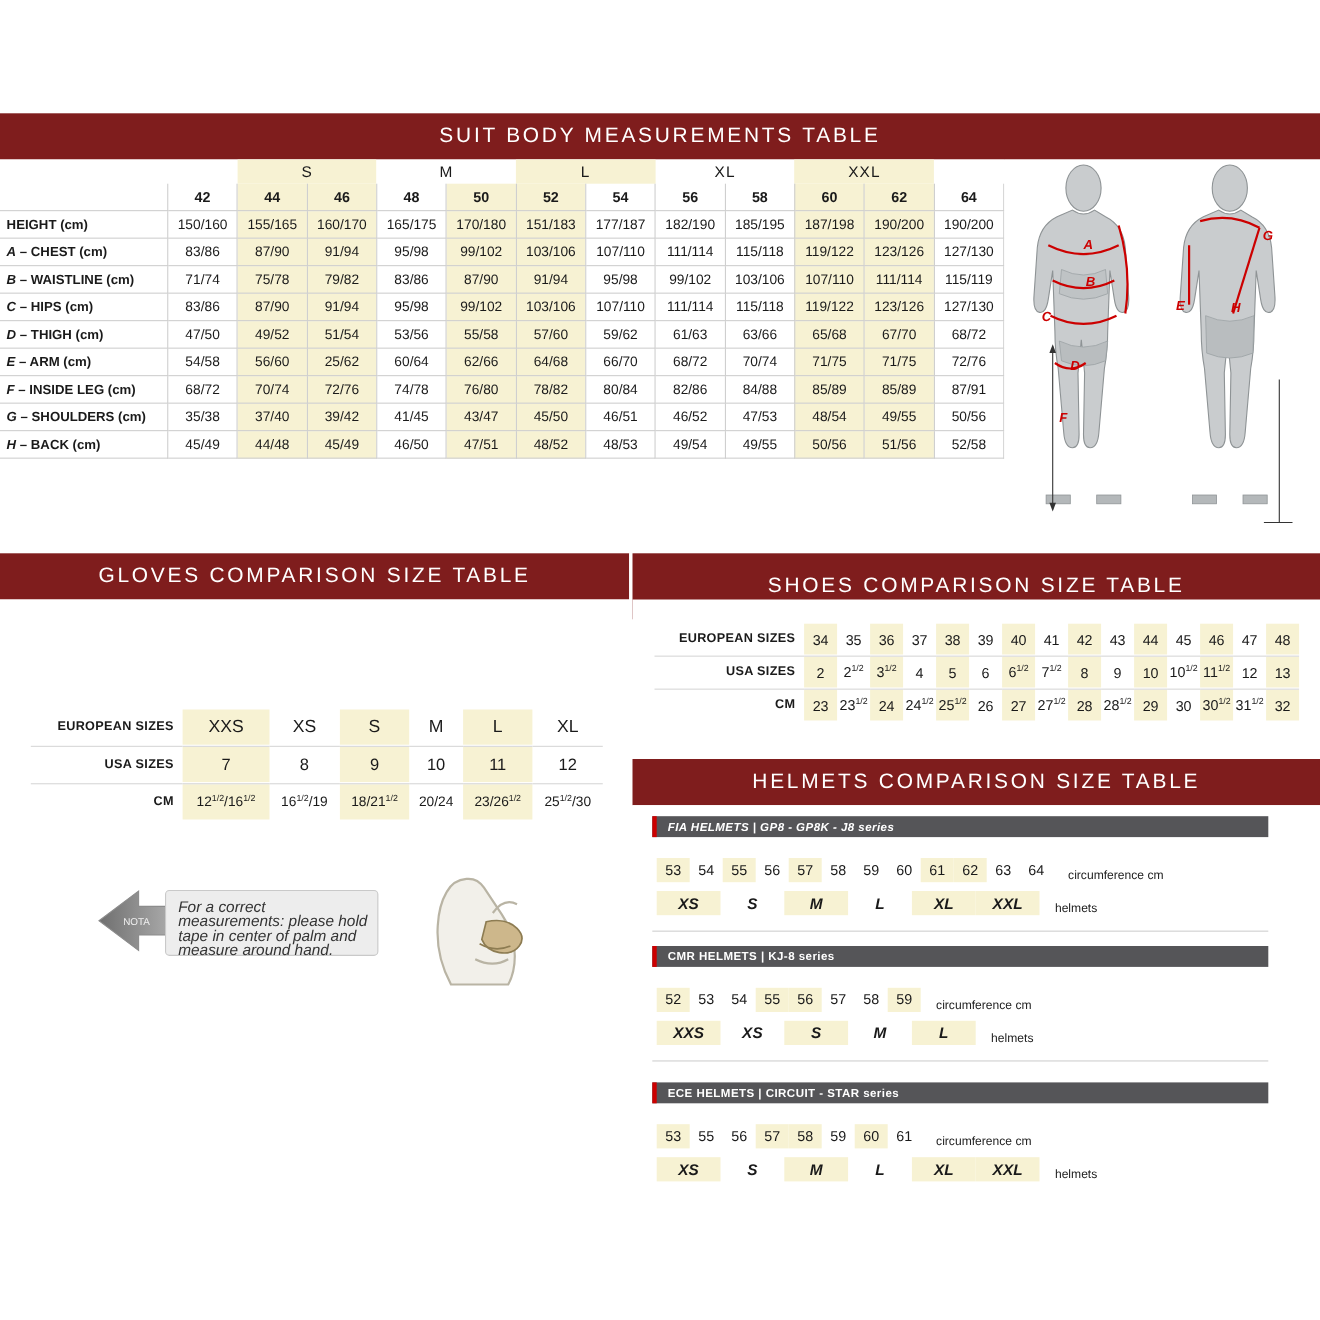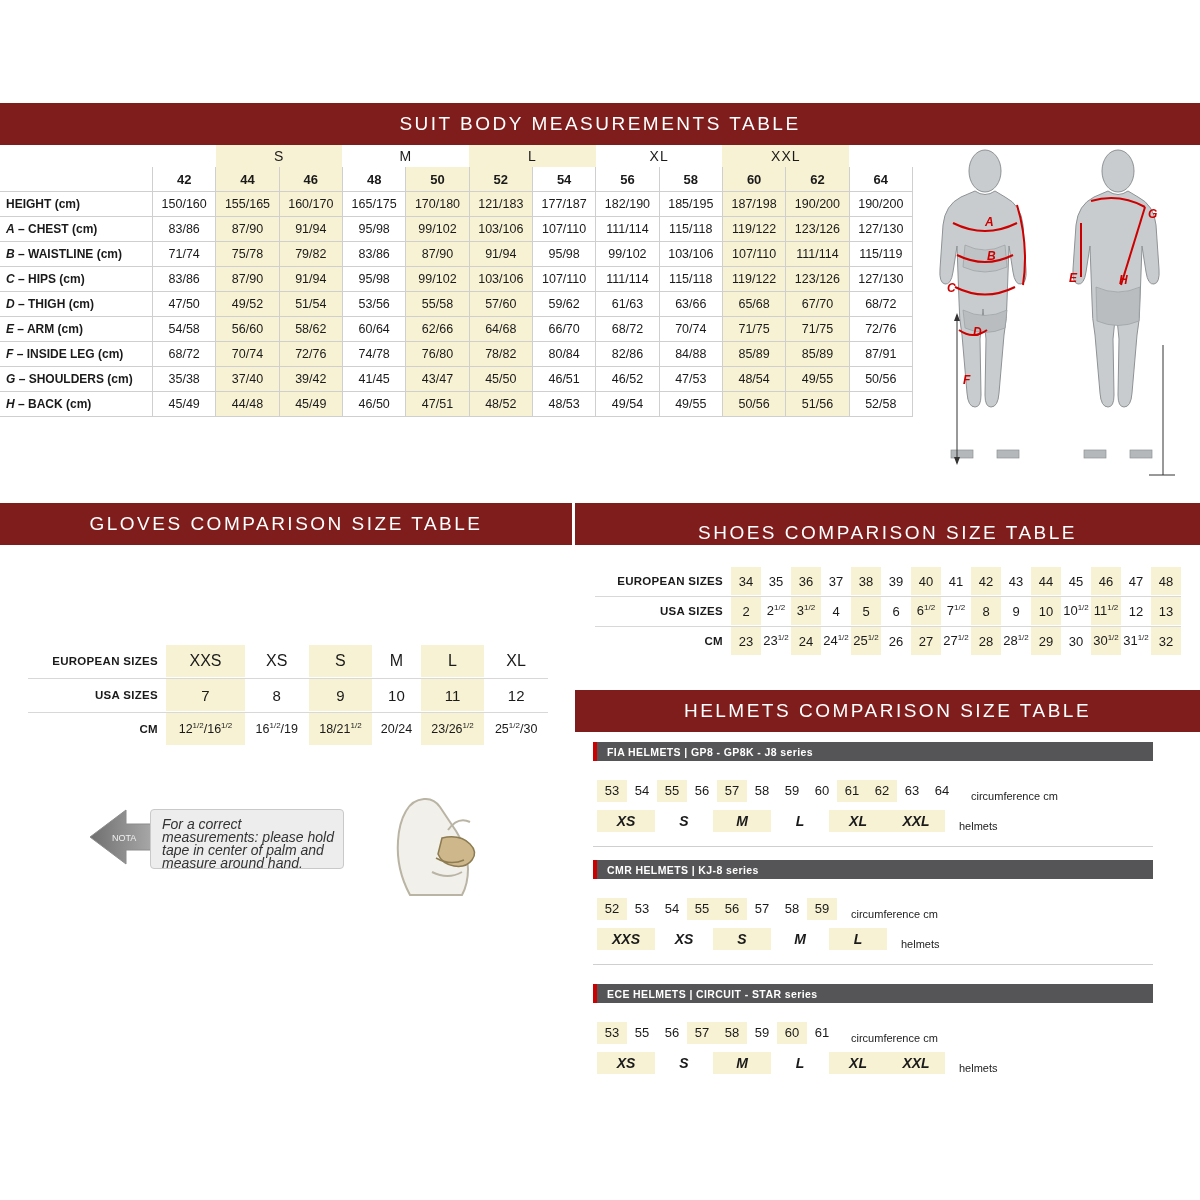--- a/index.html
+++ b/index.html
@@ -130,21 +130,21 @@
             <td class="hl">62</td>
             <td>64</td>
           </tr>
           <tr>
             <td class="rowlabel">HEIGHT (cm)</td>
             <td>150/160</td>
             <td class="hl">155/165</td>
             <td class="hl">160/170</td>
             <td>165/175</td>
             <td class="hl">170/180</td>
-            <td class="hl">121/183</td>
+            <td class="hl">151/183</td>
             <td>177/187</td>
             <td>182/190</td>
             <td>185/195</td>
             <td class="hl">187/198</td>
             <td class="hl">190/200</td>
             <td>190/200</td>
           </tr>
           <tr>
             <td class="rowlabel"><i>A</i> – CHEST (cm)</td>
             <td>83/86</td>
@@ -202,21 +202,21 @@
             <td>61/63</td>
             <td>63/66</td>
             <td class="hl">65/68</td>
             <td class="hl">67/70</td>
             <td>68/72</td>
           </tr>
           <tr>
             <td class="rowlabel"><i>E</i> – ARM (cm)</td>
             <td>54/58</td>
             <td class="hl">56/60</td>
-            <td class="hl">58/62</td>
+            <td class="hl">25/62</td>
             <td>60/64</td>
             <td class="hl">62/66</td>
             <td class="hl">64/68</td>
             <td>66/70</td>
             <td>68/72</td>
             <td>70/74</td>
             <td class="hl">71/75</td>
             <td class="hl">71/75</td>
             <td>72/76</td>
           </tr>
@@ -441,21 +441,21 @@
             <td>31<sup>1/2</sup></td>
             <td class="hl">32</td>
           </tr>
         </tbody>
     </table>
   </div>
   <div id="hsep"></div>
 
   <div class="banner" id="helm-banner">HELMETS COMPARISON SIZE TABLE</div>
   <div id="helm-box">
-      <div class="hgroup-title" style="top: 10px;">FIA HELMETS  |  GP8 - GP8K - J8 series</div>
+      <div class="hgroup-title" style="top: 10px; font-style: italic;">FIA HELMETS  |  GP8 - GP8K - J8 series</div>
       <div class="hrow" style="left: 22px; top: 48px;">
         <div class="hcell hl">53</div>
         <div class="hcell">54</div>
         <div class="hcell hl">55</div>
         <div class="hcell">56</div>
         <div class="hcell hl">57</div>
         <div class="hcell">58</div>
         <div class="hcell">59</div>
         <div class="hcell">60</div>
         <div class="hcell hl">61</div>

